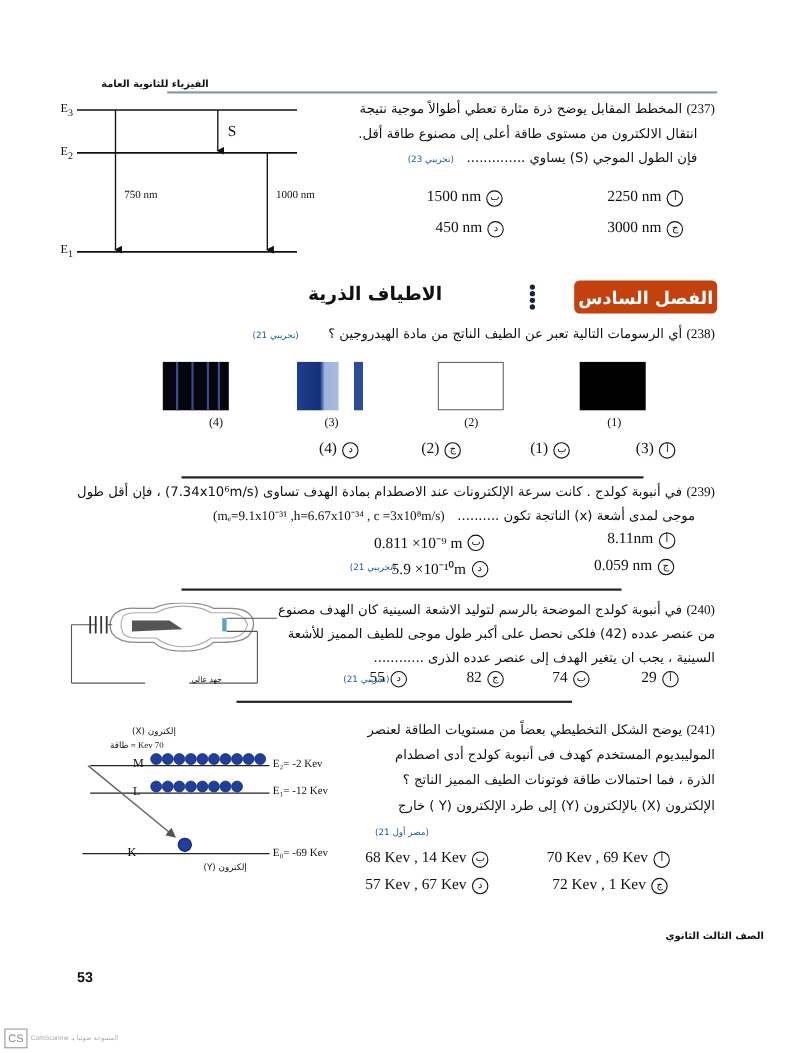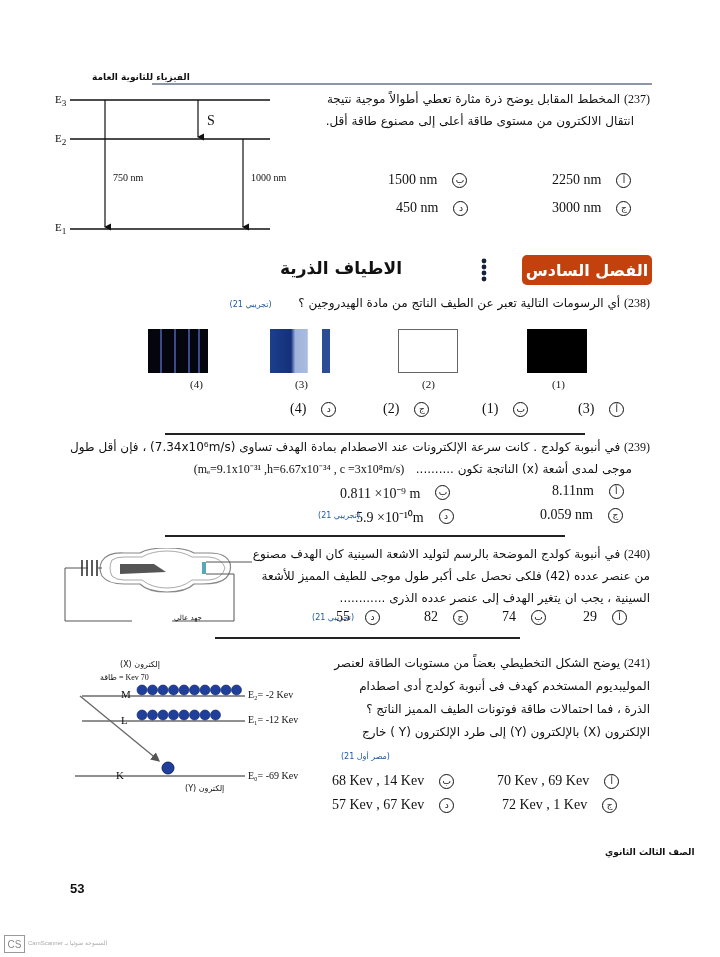--- a/index.html
+++ b/index.html
@@ -4,21 +4,21 @@
 <style>
   html,body{margin:0;padding:0;background:#fff;}
   body{width:720px;height:957px;position:relative;overflow:hidden;font-family:"DejaVu Serif",serif;color:#111;}
   .abs{position:absolute;}
   .ar{direction:rtl;font-family:"DejaVu Sans",sans-serif;margin-left:40px;}
   .header-title{left:52px;top:72px;font-size:9px;font-weight:bold;}
   .header-rule{left:152px;top:83px;width:500px;height:2px;background:#8c98a8;}
   .qtext{font-size:12px;line-height:22px;}
   .qnum{font-family:"Liberation Serif",serif;}
   .src{font-size:8px;color:#1e5aa0;}
-  .opt{font-family:"Liberation Serif",serif;font-size:14px;display:flex;align-items:center;gap:15px;white-space:nowrap;}
+  .opt{font-family:"Liberation Serif",serif;font-size:14px;display:flex;align-items:center;gap:5px;white-space:nowrap;}
   .circ{display:inline-flex;width:13px;height:13px;border:1.3px solid #111;border-radius:50%;align-items:center;justify-content:center;font-size:9px;font-family:"DejaVu Sans",sans-serif;line-height:1;}
   .rule{height:2px;background:#222;}
   .chapter-box{left:482px;top:255px;width:130px;height:30px;background:#c2410c;border-radius:5px;color:#fff;font-size:16px;font-weight:bold;display:flex;align-items:center;justify-content:center;}
   .chapter-dots{left:480px;top:257px;width:8px;height:26px;}
   .chapter-title{left:240px;top:258px;font-size:17px;font-weight:bold;}
   .spec{top:329px;width:60px;height:44px;}
   .slabel{font-family:"Liberation Serif",serif;font-size:11px;}
   .footer-page{left:70px;top:845px;font-family:"Liberation Sans",sans-serif;font-weight:bold;font-size:13px;margin-top:36px;}
   .footer-grade{left:565px;top:847px;font-size:9px;font-weight:bold;}
   .cs-logo{left:4px;top:935px;width:19px;height:16px;border:1.5px solid #999;color:#888;font-size:10px;font-family:"Liberation Sans",sans-serif;display:flex;align-items:center;justify-content:center;}
@@ -46,20 +46,21 @@
 <div class="abs slabel" style="left:55px;top:93px">E<sub>3</sub></div>
 <div class="abs slabel" style="left:55px;top:132px">E<sub>2</sub></div>
 <div class="abs slabel" style="left:55px;top:221px">E<sub>1</sub></div>
 <div class="abs" style="left:207px;top:113px;font-family:'Liberation Serif',serif;font-size:14px">S</div>
 <div class="abs slabel" style="left:113px;top:172px;font-size:10px">750 nm</div>
 <div class="abs slabel" style="left:251px;top:172px;font-size:10px">1000 nm</div>
 
 <div class="abs ar qtext" style="right:70px;top:88px;width:400px">
   <div><span class="qnum">(237)</span> <span>المخطط المقابل يوضح ذرة مثارة تعطي أطوالاً موجية نتيجة</span></div>
   <div style="padding-right:16px">انتقال الالكترون من مستوى طاقة أعلى إلى مصنوع طاقة أقل.</div>
+  <div style="padding-right:16px"><span>فإن الطول الموجي (S) يساوي ..............</span> &nbsp; <span class="src">(تجريبي 23)</span></div>
 </div>
 <div class="abs opt" style="left:552px;top:172px">
     <span>2250 nm</span>
     <span class="circ">أ</span>
   </div>
 <div class="abs opt" style="left:388px;top:172px">
     <span>1500 nm</span>
     <span class="circ">ب</span>
   </div>
 <div class="abs opt" style="left:552px;top:200px">

